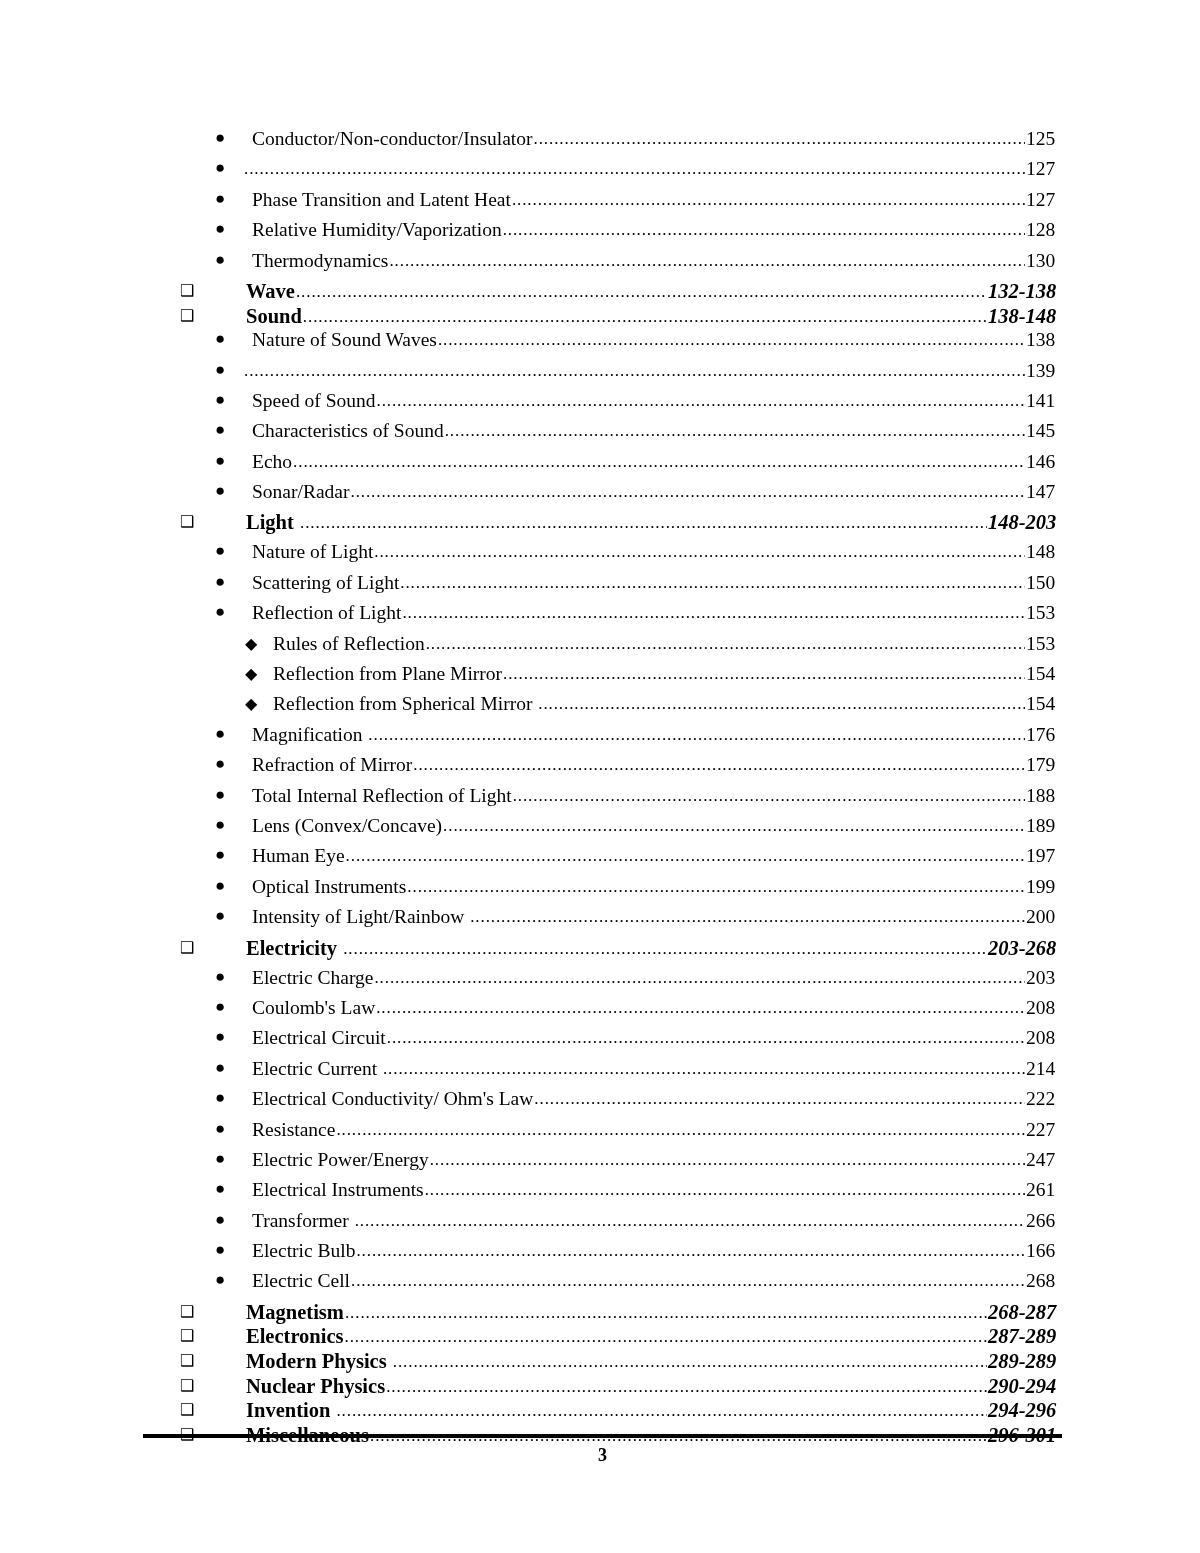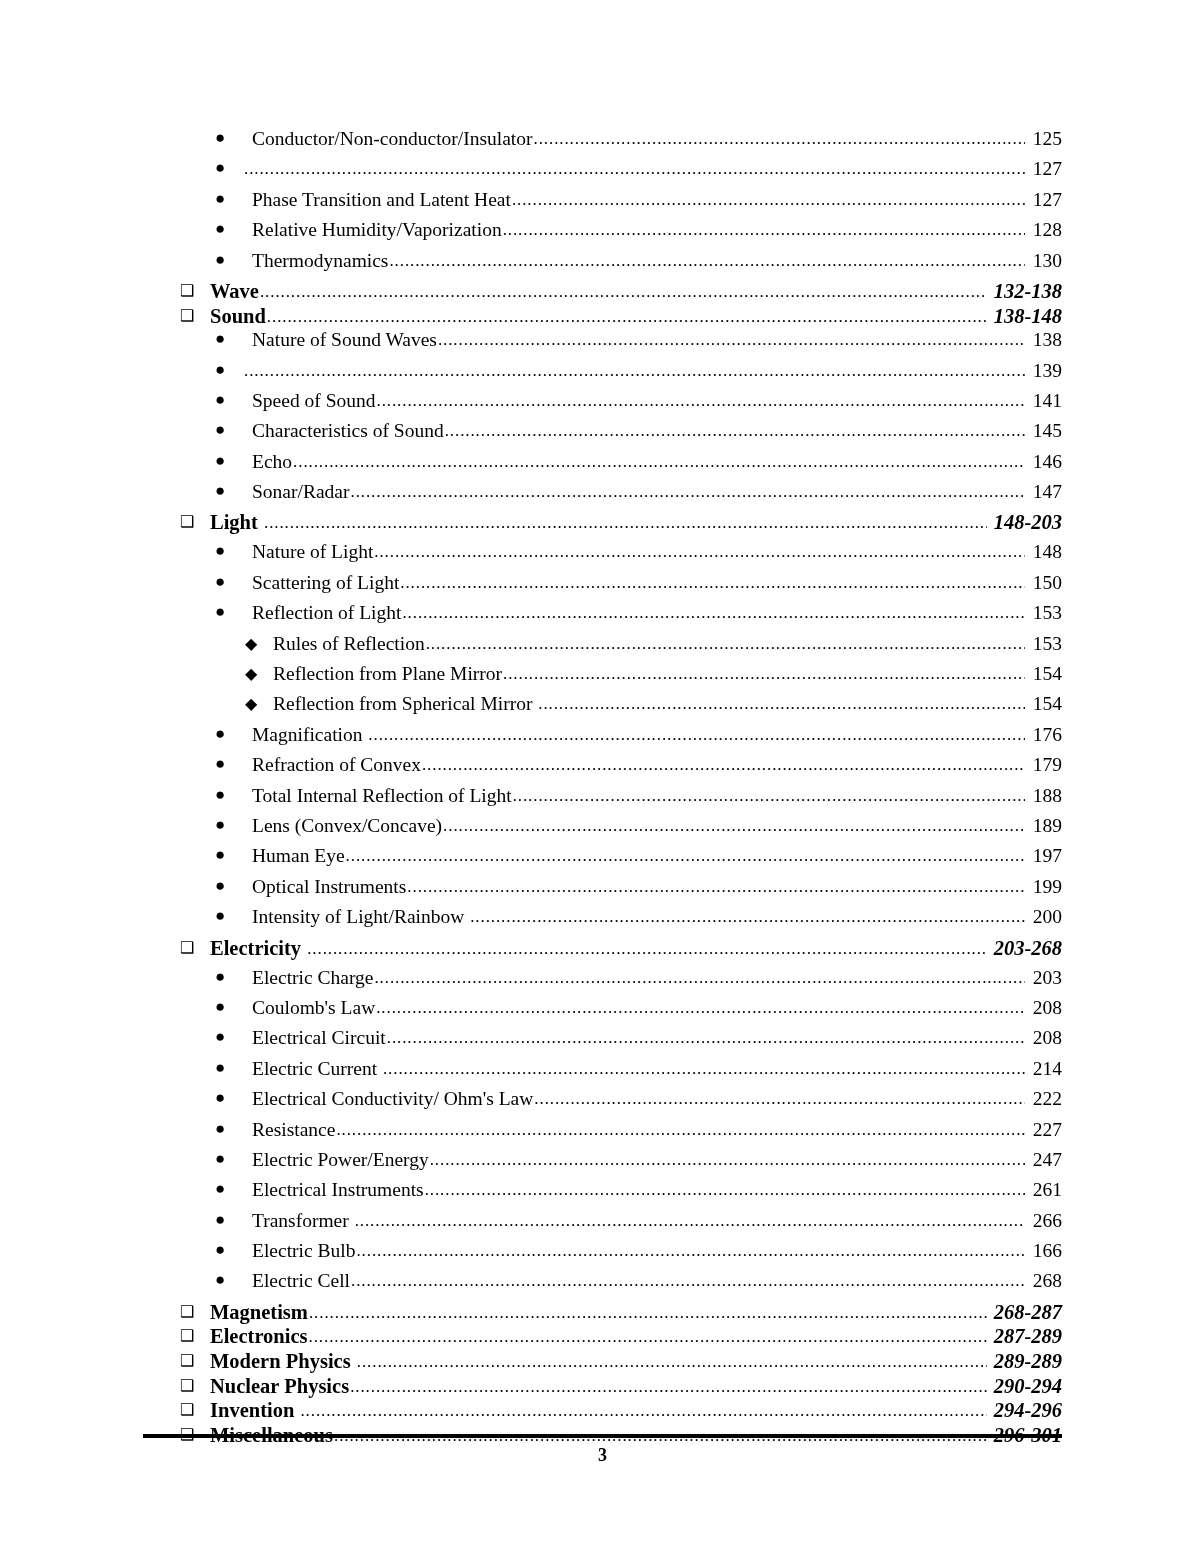--- a/index.html
+++ b/index.html
@@ -52,39 +52,38 @@
     overflow: hidden;
     white-space: nowrap;
     margin: 0 1px;
     font-size: 17px;
     letter-spacing: 0.9px;
     transform: translateY(-1px);
   }
 
   .pagenum {
     flex: 0 0 auto;
-    text-align: right;
     white-space: pre;
   }
 
   
   .lvl1 {
     height: 30px;
     font-size: 20.5px;
     font-weight: bold;
   }
   .lvl1.tight { height: 24.6px; }
   .lvl1 .marker {
     width: 30px;
     padding-left: 37px;
     font-size: 16px;
     font-weight: normal;
     transform: translateY(-2px);
   }
-  .lvl1 .label { padding-left: 0px; }
+  .lvl1 .label { padding-left: 0px; margin-left: 36px; }
   .lvl1 .pagenum { font-weight: bold; min-width: 74px; font-style: italic; }
   .lvl1 .leader { font-weight: normal; }
 
   
   .lvl2 {
     height: 30.4px;
     font-size: 19.5px;
     font-weight: normal;
   }
   .lvl2 .marker {
@@ -255,21 +254,21 @@
         <span class="pagenum">154</span>
       </div>
       <div class="row lvl2">
         <span class="marker">●</span>
         <span class="label">Magnification </span>
         <span class="leader">............................................................................................................................................................................................</span>
         <span class="pagenum">176</span>
       </div>
       <div class="row lvl2">
         <span class="marker">●</span>
-        <span class="label">Refraction of Convex</span>
+        <span class="label">Refraction of Mirror</span>
         <span class="leader">............................................................................................................................................................................................</span>
         <span class="pagenum">179</span>
       </div>
       <div class="row lvl2">
         <span class="marker">●</span>
         <span class="label">Total Internal Reflection of Light</span>
         <span class="leader">............................................................................................................................................................................................</span>
         <span class="pagenum">188</span>
       </div>
       <div class="row lvl2">

